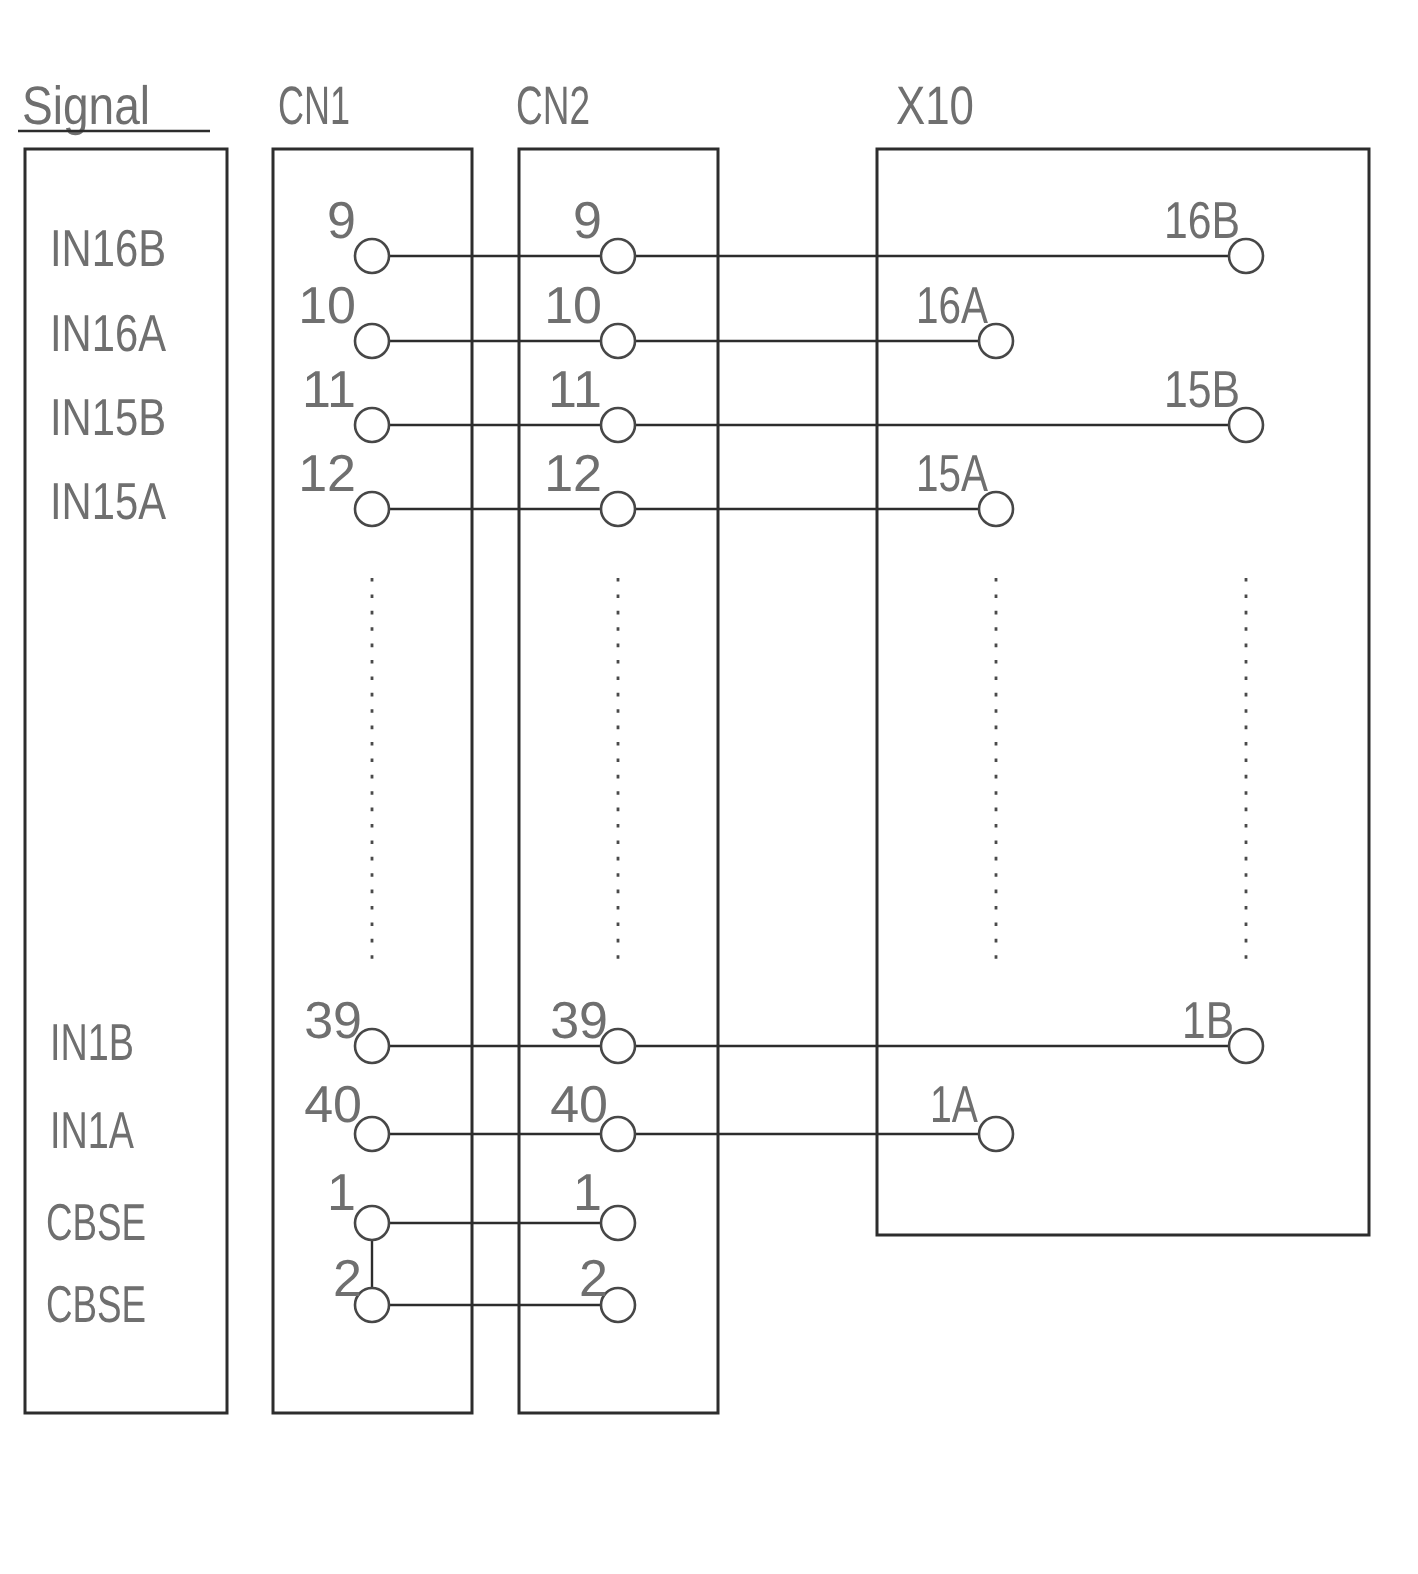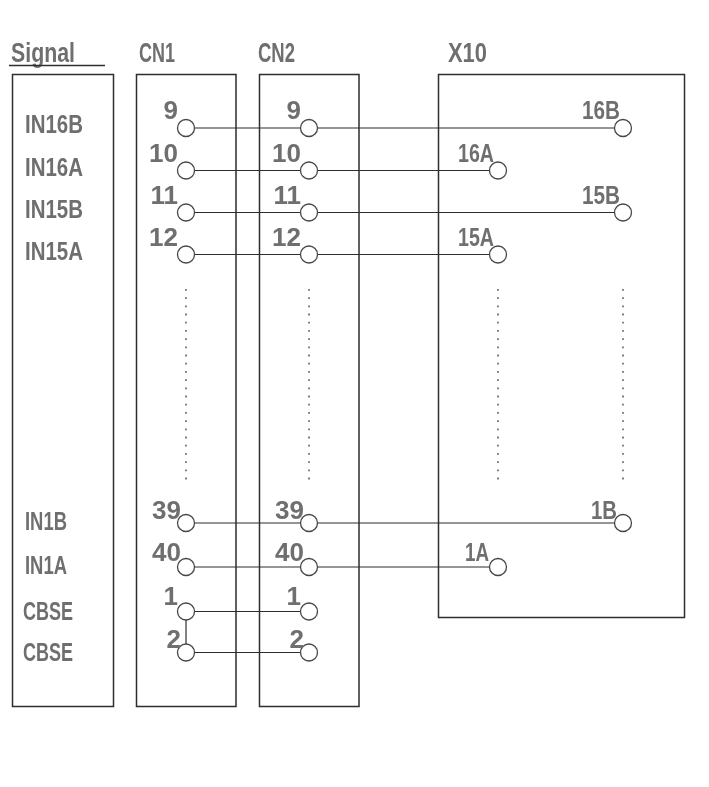--- a/index.html
+++ b/index.html
@@ -2,21 +2,20 @@
 <html><head>
 <meta charset="utf-8">
 <style>
   html,body{margin:0;padding:0;background:#ffffff;}
   .stage{
     position:relative;
     width:709px;height:787px;
     background:#ffffff;
     font-family:"Liberation Sans", sans-serif;
     overflow:hidden;
-    font-weight:bold;
   }
   svg text{
     font-family:"Liberation Sans", sans-serif;
     fill:#6f6f6f;
     letter-spacing:0px;
   }
   .hdr{font-size:27px;}
   .lbl{font-size:26px;}
   .pin{font-size:26px;}
   .box{fill:none;stroke:#2d2d2d;stroke-width:1.5;}

